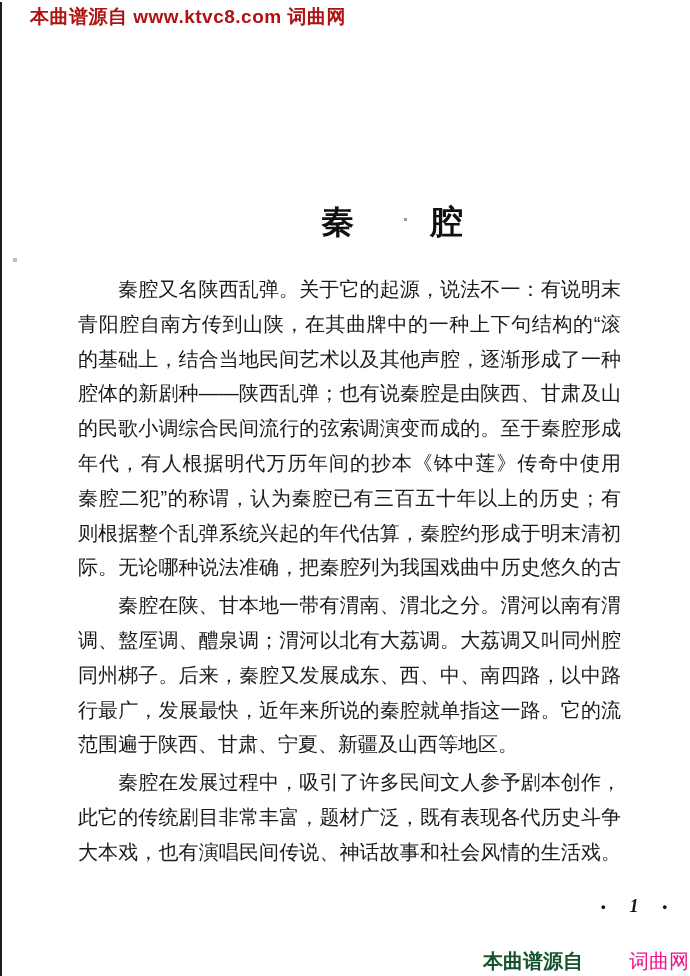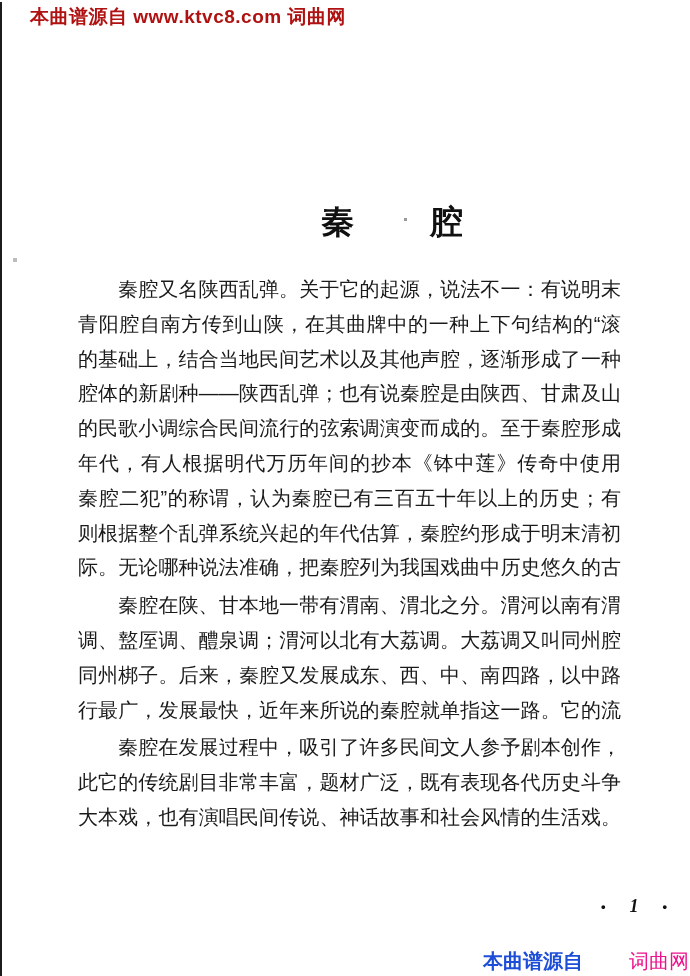--- a/index.html
+++ b/index.html
@@ -37,21 +37,21 @@
     position:absolute; left:601px; top:897px; width:66px;
     display:flex; align-items:center; justify-content:space-between;
     font-weight:bold; color:#111;
   }
   .pagenum .dot { font-size:13px; line-height:1; }
   .pagenum .num {
     font-family:"Liberation Serif", serif; font-style:italic; font-size:18px; line-height:1;
   }
   .footer-src {
     position:absolute; left:483px; top:948px;
-    font-size:20px; font-weight:bold; color:#1d4ed8; white-space:nowrap;
+    font-size:20px; font-weight:bold; color:#14532d; white-space:nowrap;
   }
   .footer-site {
     position:absolute; left:629px; top:948px;
     font-size:20px; font-weight:normal; color:var(--pink,#ec138c); white-space:nowrap;
   }
 </style>
 </head>
 <body>
 
 <div class="page">
@@ -73,20 +73,21 @@
       <div class="tline">年代，有人根据明代万历年间的抄本《钵中莲》传奇中使用了“西</div>
       <div class="tline">秦腔二犯”的称谓，认为秦腔已有三百五十年以上的历史；有人</div>
       <div class="tline">则根据整个乱弹系统兴起的年代估算，秦腔约形成于明末清初之</div>
       <div class="tline">际。无论哪种说法准确，把秦腔列为我国戏曲中历史悠久的古老</div>
     </div>
     <div class="para">
       <div class="tline indent">秦腔在陕、甘本地一带有渭南、渭北之分。渭河以南有渭南</div>
       <div class="tline">调、盩厔调、醴泉调；渭河以北有大荔调。大荔调又叫同州腔或</div>
       <div class="tline">同州梆子。后来，秦腔又发展成东、西、中、南四路，以中路流</div>
       <div class="tline">行最广，发展最快，近年来所说的秦腔就单指这一路。它的流布</div>
+      <div class="tline short">范围遍于陕西、甘肃、宁夏、新疆及山西等地区。</div>
     </div>
     <div class="para">
       <div class="tline indent">秦腔在发展过程中，吸引了许多民间文人参予剧本创作，因</div>
       <div class="tline">此它的传统剧目非常丰富，题材广泛，既有表现各代历史斗争的</div>
       <div class="tline">大本戏，也有演唱民间传说、神话故事和社会风情的生活戏。辛</div>
     </div>
   </div>
 
   <div class="pagenum">
     <span class="dot">•</span>

